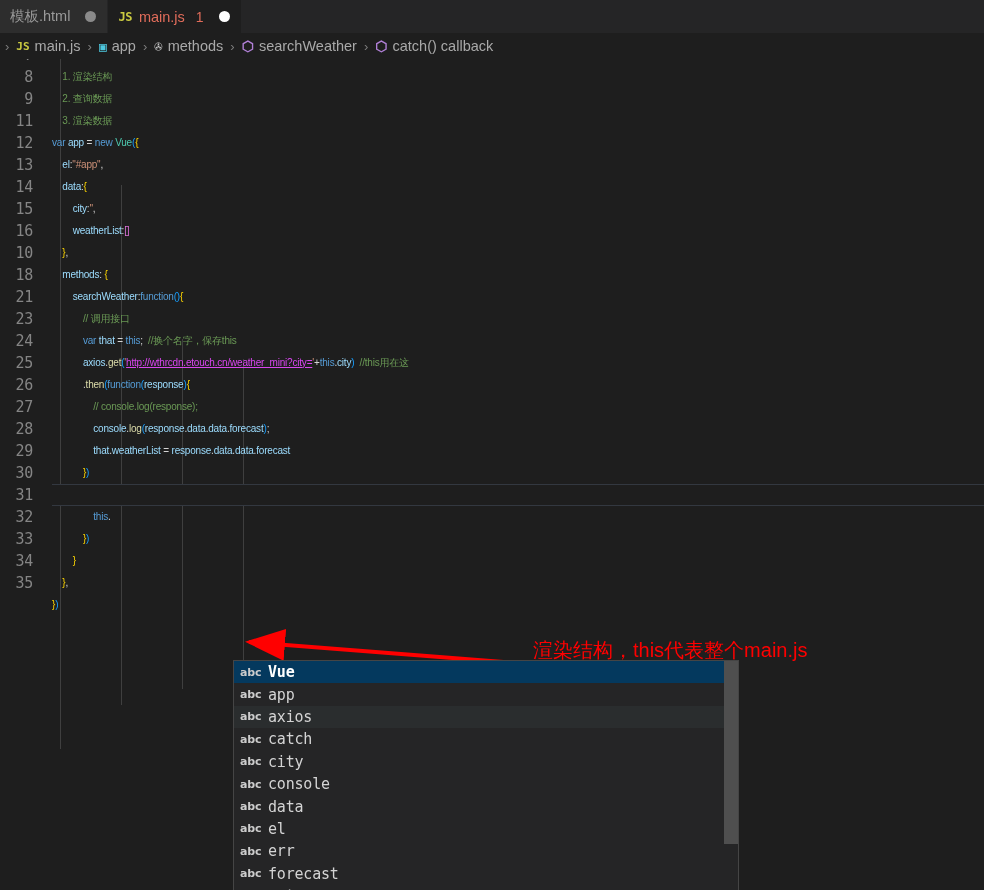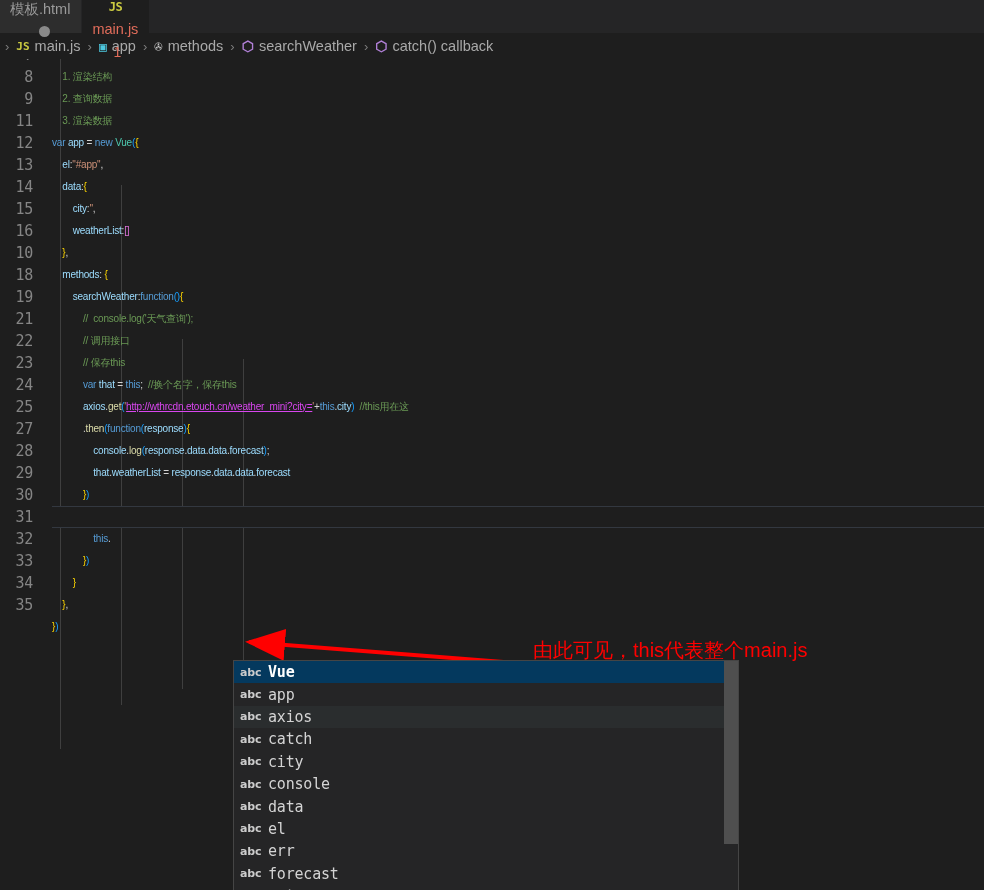--- a/index.html
+++ b/index.html
@@ -23,21 +23,20 @@
     align-items: center;
     gap: 7px;
     padding: 0 11px 0 10px;
     font-family: "Liberation Sans", sans-serif;
     font-size: 14.5px;
     color: #9a9a9a;
     background: #2d2d2d;
     border-right: 1px solid #252526;
     position: relative;
     white-space: nowrap;
-    flex-direction: column;
   }
   .tab.active {
     background: #1e1e1e;
     color: #e8e8e8;
   }
   .tab .tab-icon {
     font-family: "DejaVu Sans Mono", monospace;
     font-size: 12px;
     font-weight: bold;
     color: #cbcb41;
@@ -326,42 +325,38 @@
       </div>
       <div class="row">
         <div class="lnum">10</div>
         <div class="ltext"><span class="pun">    </span><span class="id">methods</span><span class="pun">:</span><span class="pun"> </span><span class="br1">{</span></div>
       </div>
       <div class="row">
         <div class="lnum">18</div>
         <div class="ltext"><span class="pun">        </span><span class="id">searchWeather</span><span class="pun">:</span><span class="kw">function</span><span class="br3">(</span><span class="br3">)</span><span class="br1">{</span></div>
       </div>
       <div class="row">
-        <div class="lnum">19</div>
-        <div class="ltext"><span class="pun">            </span><span class="cmt">//  console.log('天气查询');</span></div>
-      </div>
-      <div class="row">
         <div class="lnum">21</div>
         <div class="ltext"><span class="pun">            </span><span class="cmt">// 调用接口</span></div>
       </div>
       <div class="row">
-        <div class="lnum">22</div>
-        <div class="ltext"><span class="pun">            </span><span class="cmt">// 保存this</span></div>
-      </div>
-      <div class="row">
         <div class="lnum">23</div>
         <div class="ltext"><span class="pun">            </span><span class="kw">var</span><span class="pun"> </span><span class="id">that</span><span class="pun"> </span><span class="pun">=</span><span class="pun"> </span><span class="kw">this</span><span class="pun">;</span><span class="pun">  </span><span class="cmt">//换个名字，保存this</span></div>
       </div>
       <div class="row">
         <div class="lnum">24</div>
         <div class="ltext"><span class="pun">            </span><span class="id">axios</span><span class="pun">.</span><span class="fn">get</span><span class="br3">(</span><span class="str">'</span><span class="url">http://wthrcdn.etouch.cn/weather_mini?city=</span><span class="str">'</span><span class="pun">+</span><span class="kw">this</span><span class="pun">.</span><span class="id">city</span><span class="br3">)</span><span class="pun">  </span><span class="cmt">//this用在这</span></div>
       </div>
       <div class="row">
         <div class="lnum">25</div>
         <div class="ltext"><span class="pun">            </span><span class="pun">.</span><span class="fn">then</span><span class="br3">(</span><span class="kw">function</span><span class="br3">(</span><span class="id">response</span><span class="br3">)</span><span class="br1">{</span></div>
+      </div>
+      <div class="row">
+        <div class="lnum">26</div>
+        <div class="ltext"><span class="pun">                </span><span class="cmt">// console.log(response);</span></div>
       </div>
       <div class="row">
         <div class="lnum">27</div>
         <div class="ltext"><span class="pun">                </span><span class="id">console</span><span class="pun">.</span><span class="fn">log</span><span class="br3">(</span><span class="id">response</span><span class="pun">.</span><span class="id">data</span><span class="pun">.</span><span class="id">data</span><span class="pun">.</span><span class="id">forecast</span><span class="br3">)</span><span class="pun">;</span></div>
       </div>
       <div class="row">
         <div class="lnum">28</div>
         <div class="ltext"><span class="pun">                </span><span class="id">that</span><span class="pun">.</span><span class="id">weatherList</span><span class="pun"> </span><span class="pun">=</span><span class="pun"> </span><span class="id">response</span><span class="pun">.</span><span class="id">data</span><span class="pun">.</span><span class="id">data</span><span class="pun">.</span><span class="id">forecast</span></div>
       </div>
       <div class="row">
@@ -395,21 +390,21 @@
     </div>
 
   <svg id="annot-arrow">
     <defs>
       <marker id="ah" markerWidth="10" markerHeight="8" refX="9" refY="4" orient="auto">
         <polygon points="0,0 10,4 0,8" fill="#ff0000"></polygon>
       </marker>
     </defs>
     <line x1="515" y1="604" x2="249" y2="583" stroke="#ff0000" stroke-width="4" marker-end="url(#ah)" transform="translate(0,0)"></line>
   </svg>
-  <div id="annot-text">由此可见，this代表整个main.js</div>
+  <div id="annot-text">渲染结构，this代表整个main.js</div>
 
   <div id="suggest">
     <div id="sg-list">
         <div class="sg-row selected">
           <span class="abc">abc</span>
           <span class="sg-label">Vue</span>
         </div>
         <div class="sg-row">
           <span class="abc">abc</span>
           <span class="sg-label">app</span>

